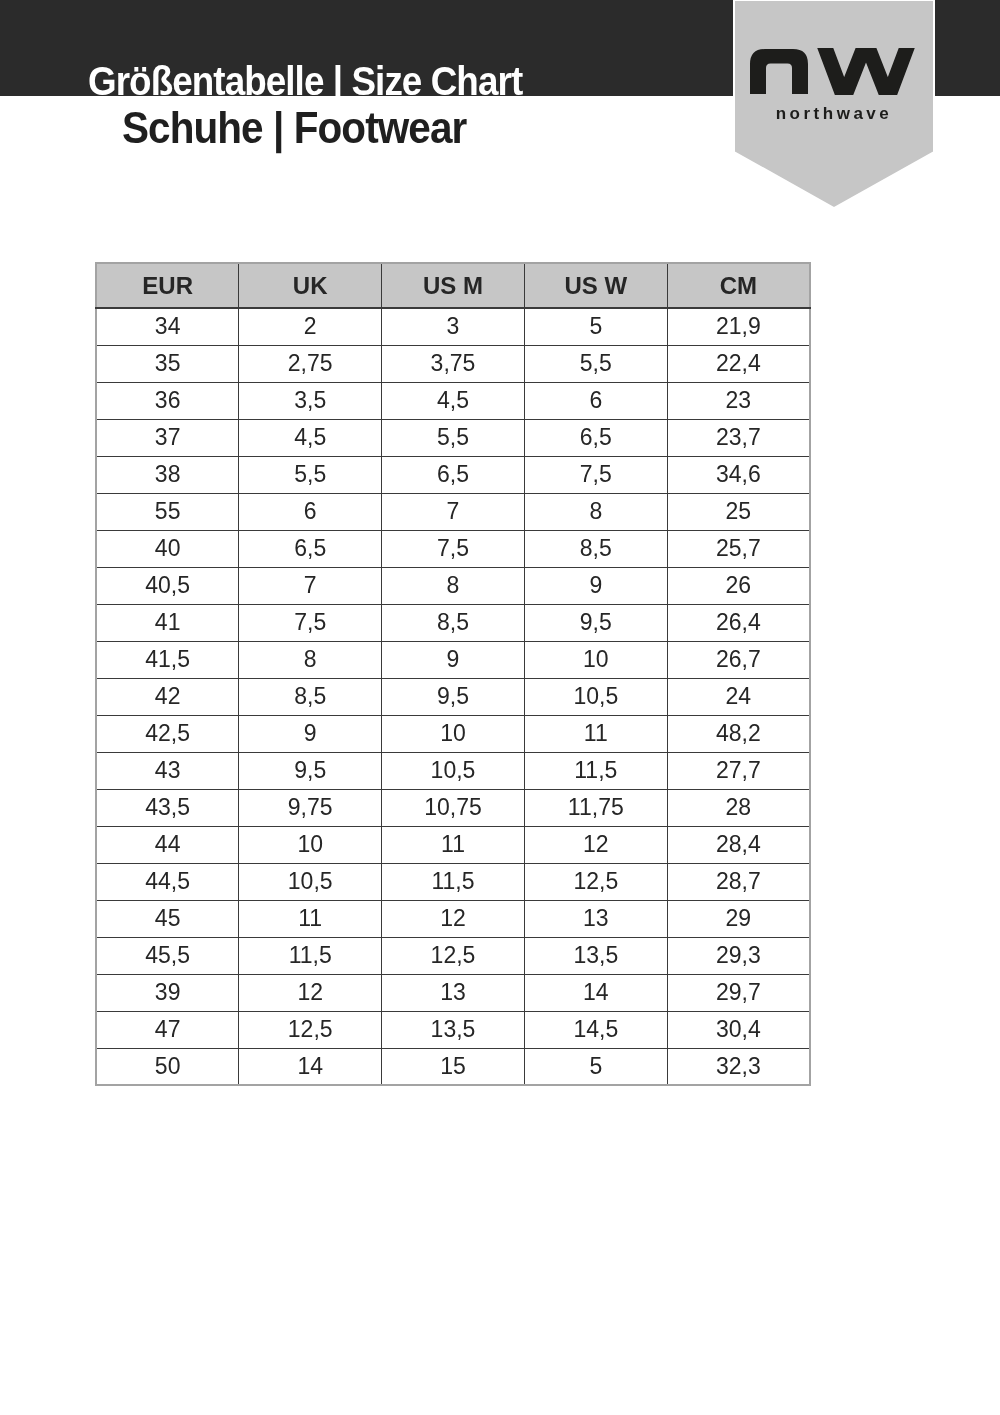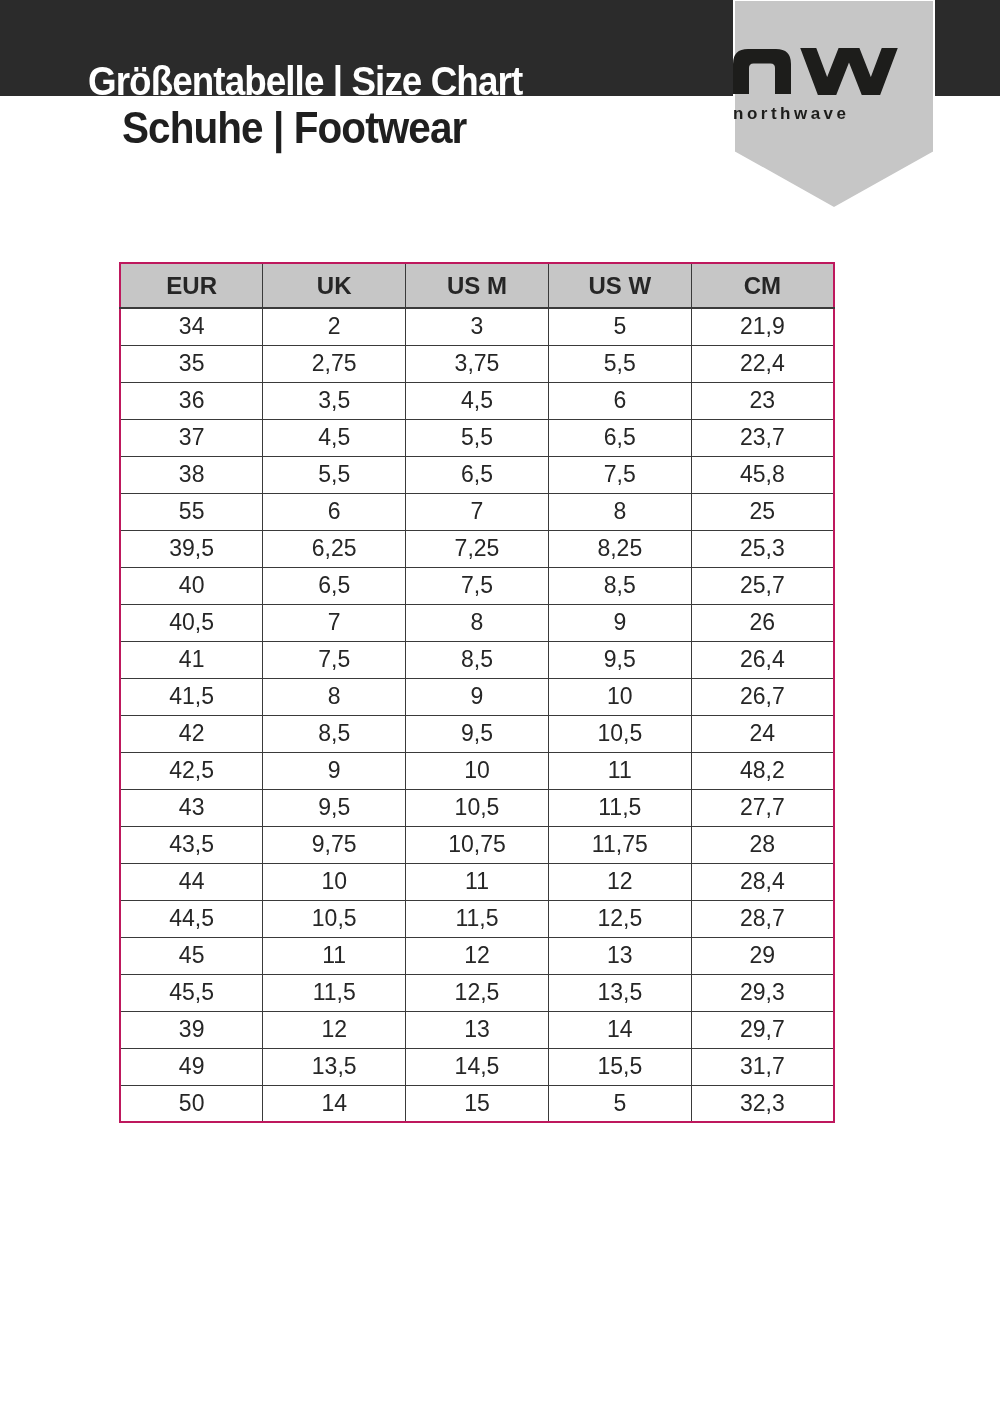--- a/index.html
+++ b/index.html
@@ -55,20 +55,21 @@
     left: 733px; top: 0;
     width: 202px; height: 212px;
   }
   .pennant-shape { position: absolute; left: 0; top: 0; }
   .brand-lockup {
     position: absolute;
     left: 0; top: 48px;
     width: 202px;
     display: flex;
     flex-direction: column;
+    align-items: center;
   }
   .nw-logo { display: block; }
   .wordmark {
     margin-top: 9px;
     font-size: 17px;
     font-weight: 700;
     letter-spacing: 3.5px;
     color: var(--logo-ink, #1d1d1b);
     text-transform: lowercase;
     white-space: nowrap;
@@ -94,21 +95,21 @@
     font-size: 24px;
     font-weight: 700;
     border-bottom-width: 2px;
   }
   .size-table td {
     height: 37px;
     background: #ffffff;
     font-size: 23px;
     font-weight: 400;
   }
-  .size-table { border: 2px solid #be185d; margin-left: 24px; }
+  .size-table { border: 2px solid #a3a3a3; }
 </style>
 </head>
 <body>
 
 <div class="page">
 
   <div class="top-band">
     <h1 class="title">Größentabelle | Size Chart</h1>
   </div>
 
@@ -164,37 +165,30 @@
           <td>4,5</td>
           <td>5,5</td>
           <td>6,5</td>
           <td>23,7</td>
         </tr>
         <tr>
           <td>38</td>
           <td>5,5</td>
           <td>6,5</td>
           <td>7,5</td>
-          <td>45,8</td>
+          <td>34,6</td>
         </tr>
         <tr>
           <td>55</td>
           <td>6</td>
           <td>7</td>
           <td>8</td>
           <td>25</td>
         </tr>
         <tr>
-          <td>39,5</td>
-          <td>6,25</td>
-          <td>7,25</td>
-          <td>8,25</td>
-          <td>25,3</td>
-        </tr>
-        <tr>
           <td>40</td>
           <td>6,5</td>
           <td>7,5</td>
           <td>8,5</td>
           <td>25,7</td>
         </tr>
         <tr>
           <td>40,5</td>
           <td>7</td>
           <td>8</td>
@@ -272,25 +266,25 @@
           <td>29,3</td>
         </tr>
         <tr>
           <td>39</td>
           <td>12</td>
           <td>13</td>
           <td>14</td>
           <td>29,7</td>
         </tr>
         <tr>
-          <td>49</td>
+          <td>47</td>
+          <td>12,5</td>
           <td>13,5</td>
           <td>14,5</td>
-          <td>15,5</td>
-          <td>31,7</td>
+          <td>30,4</td>
         </tr>
         <tr>
           <td>50</td>
           <td>14</td>
           <td>15</td>
           <td>5</td>
           <td>32,3</td>
         </tr>
       </tbody>
   </table>

